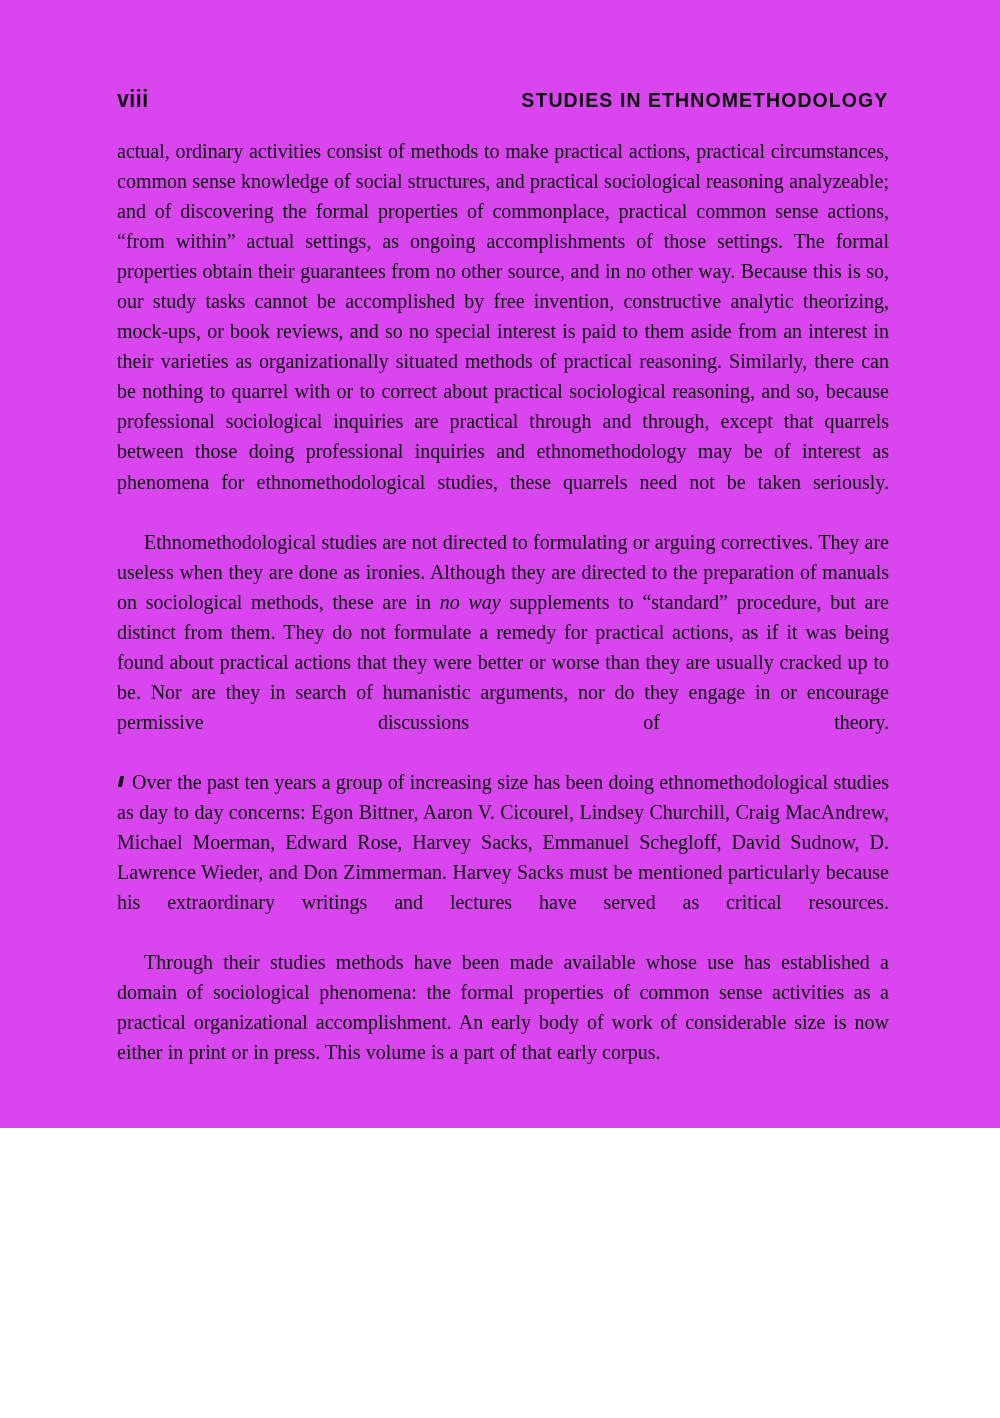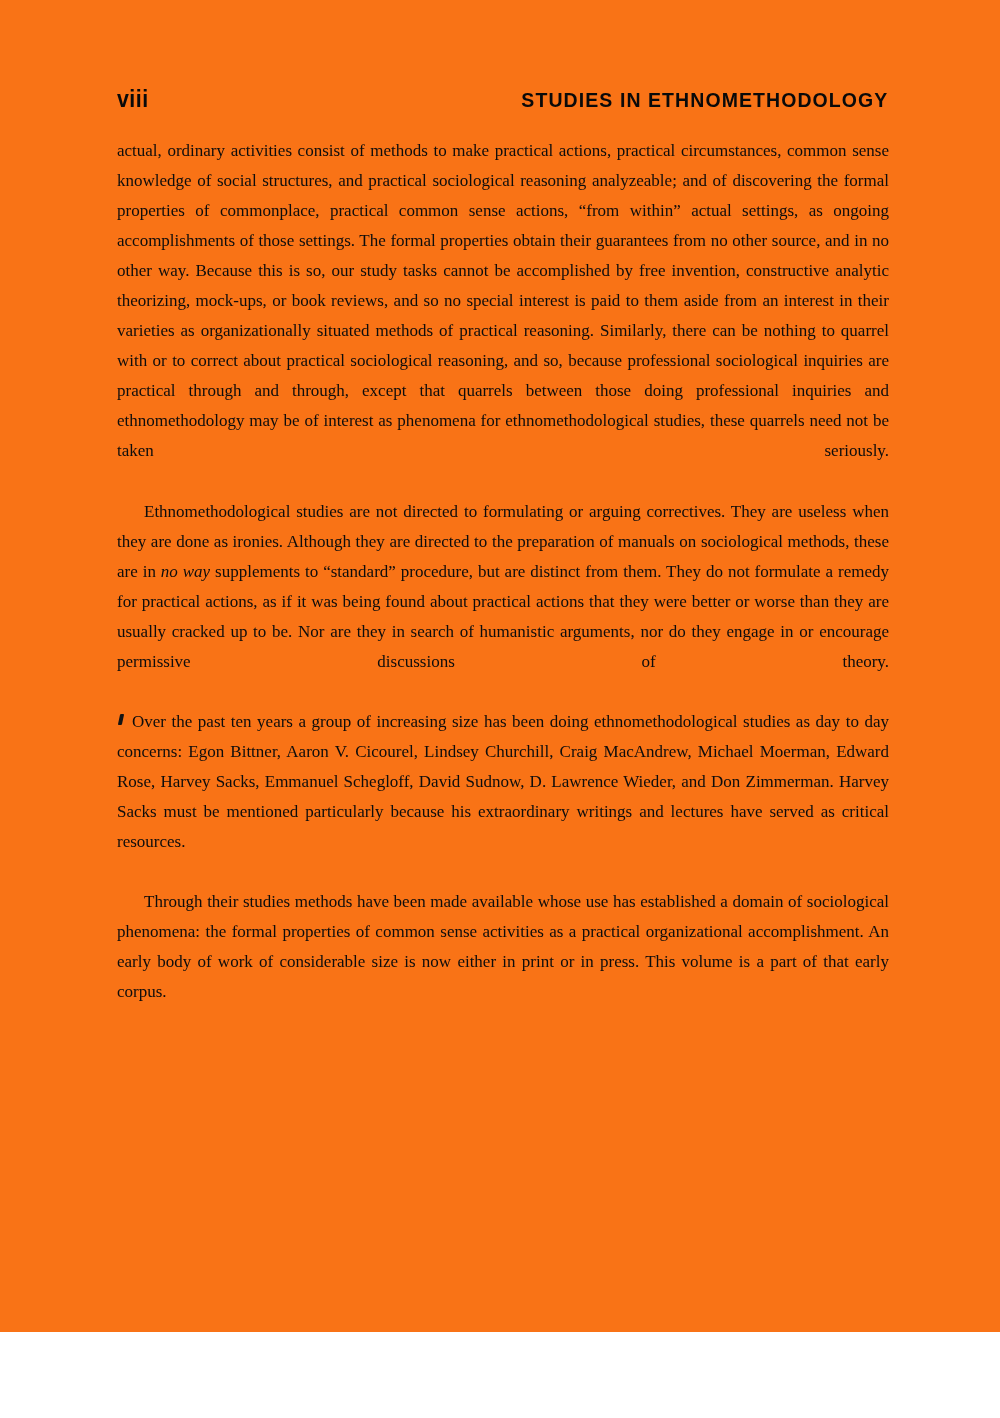--- a/index.html
+++ b/index.html
@@ -4,22 +4,22 @@
 <title>Studies in Ethnomethodology — page viii</title>
 <style>
   html, body {
     margin: 0;
     padding: 0;
     background: #ffffff;
   }
   .page {
     position: relative;
     width: 1000px;
-    height: 1332px;
-    background: #f97316;
+    height: 1128px;
+    background: #d946ef;
     overflow: hidden;
     font-family: "Liberation Serif", "DejaVu Serif", serif;
     color: #0d0d0d;
   }
 
   
   .running-head {
     position: absolute;
     left: 117px;
     right: 112px;
@@ -51,21 +51,21 @@
 
   
   .body-column {
     position: absolute;
     left: 117px;
     top: 136px;
     width: 772px;
   }
   p.para {
     margin: 0;
-    font-size: 17px;
+    font-size: 20px;
     line-height: 30.05px;
     text-align: justify;
     text-justify: inter-word;
     word-spacing: 0.2px;
     -webkit-hyphens: none;
     hyphens: none;
     color: #0d0d0d;
   }
   p.indent {
     text-indent: 27px;

